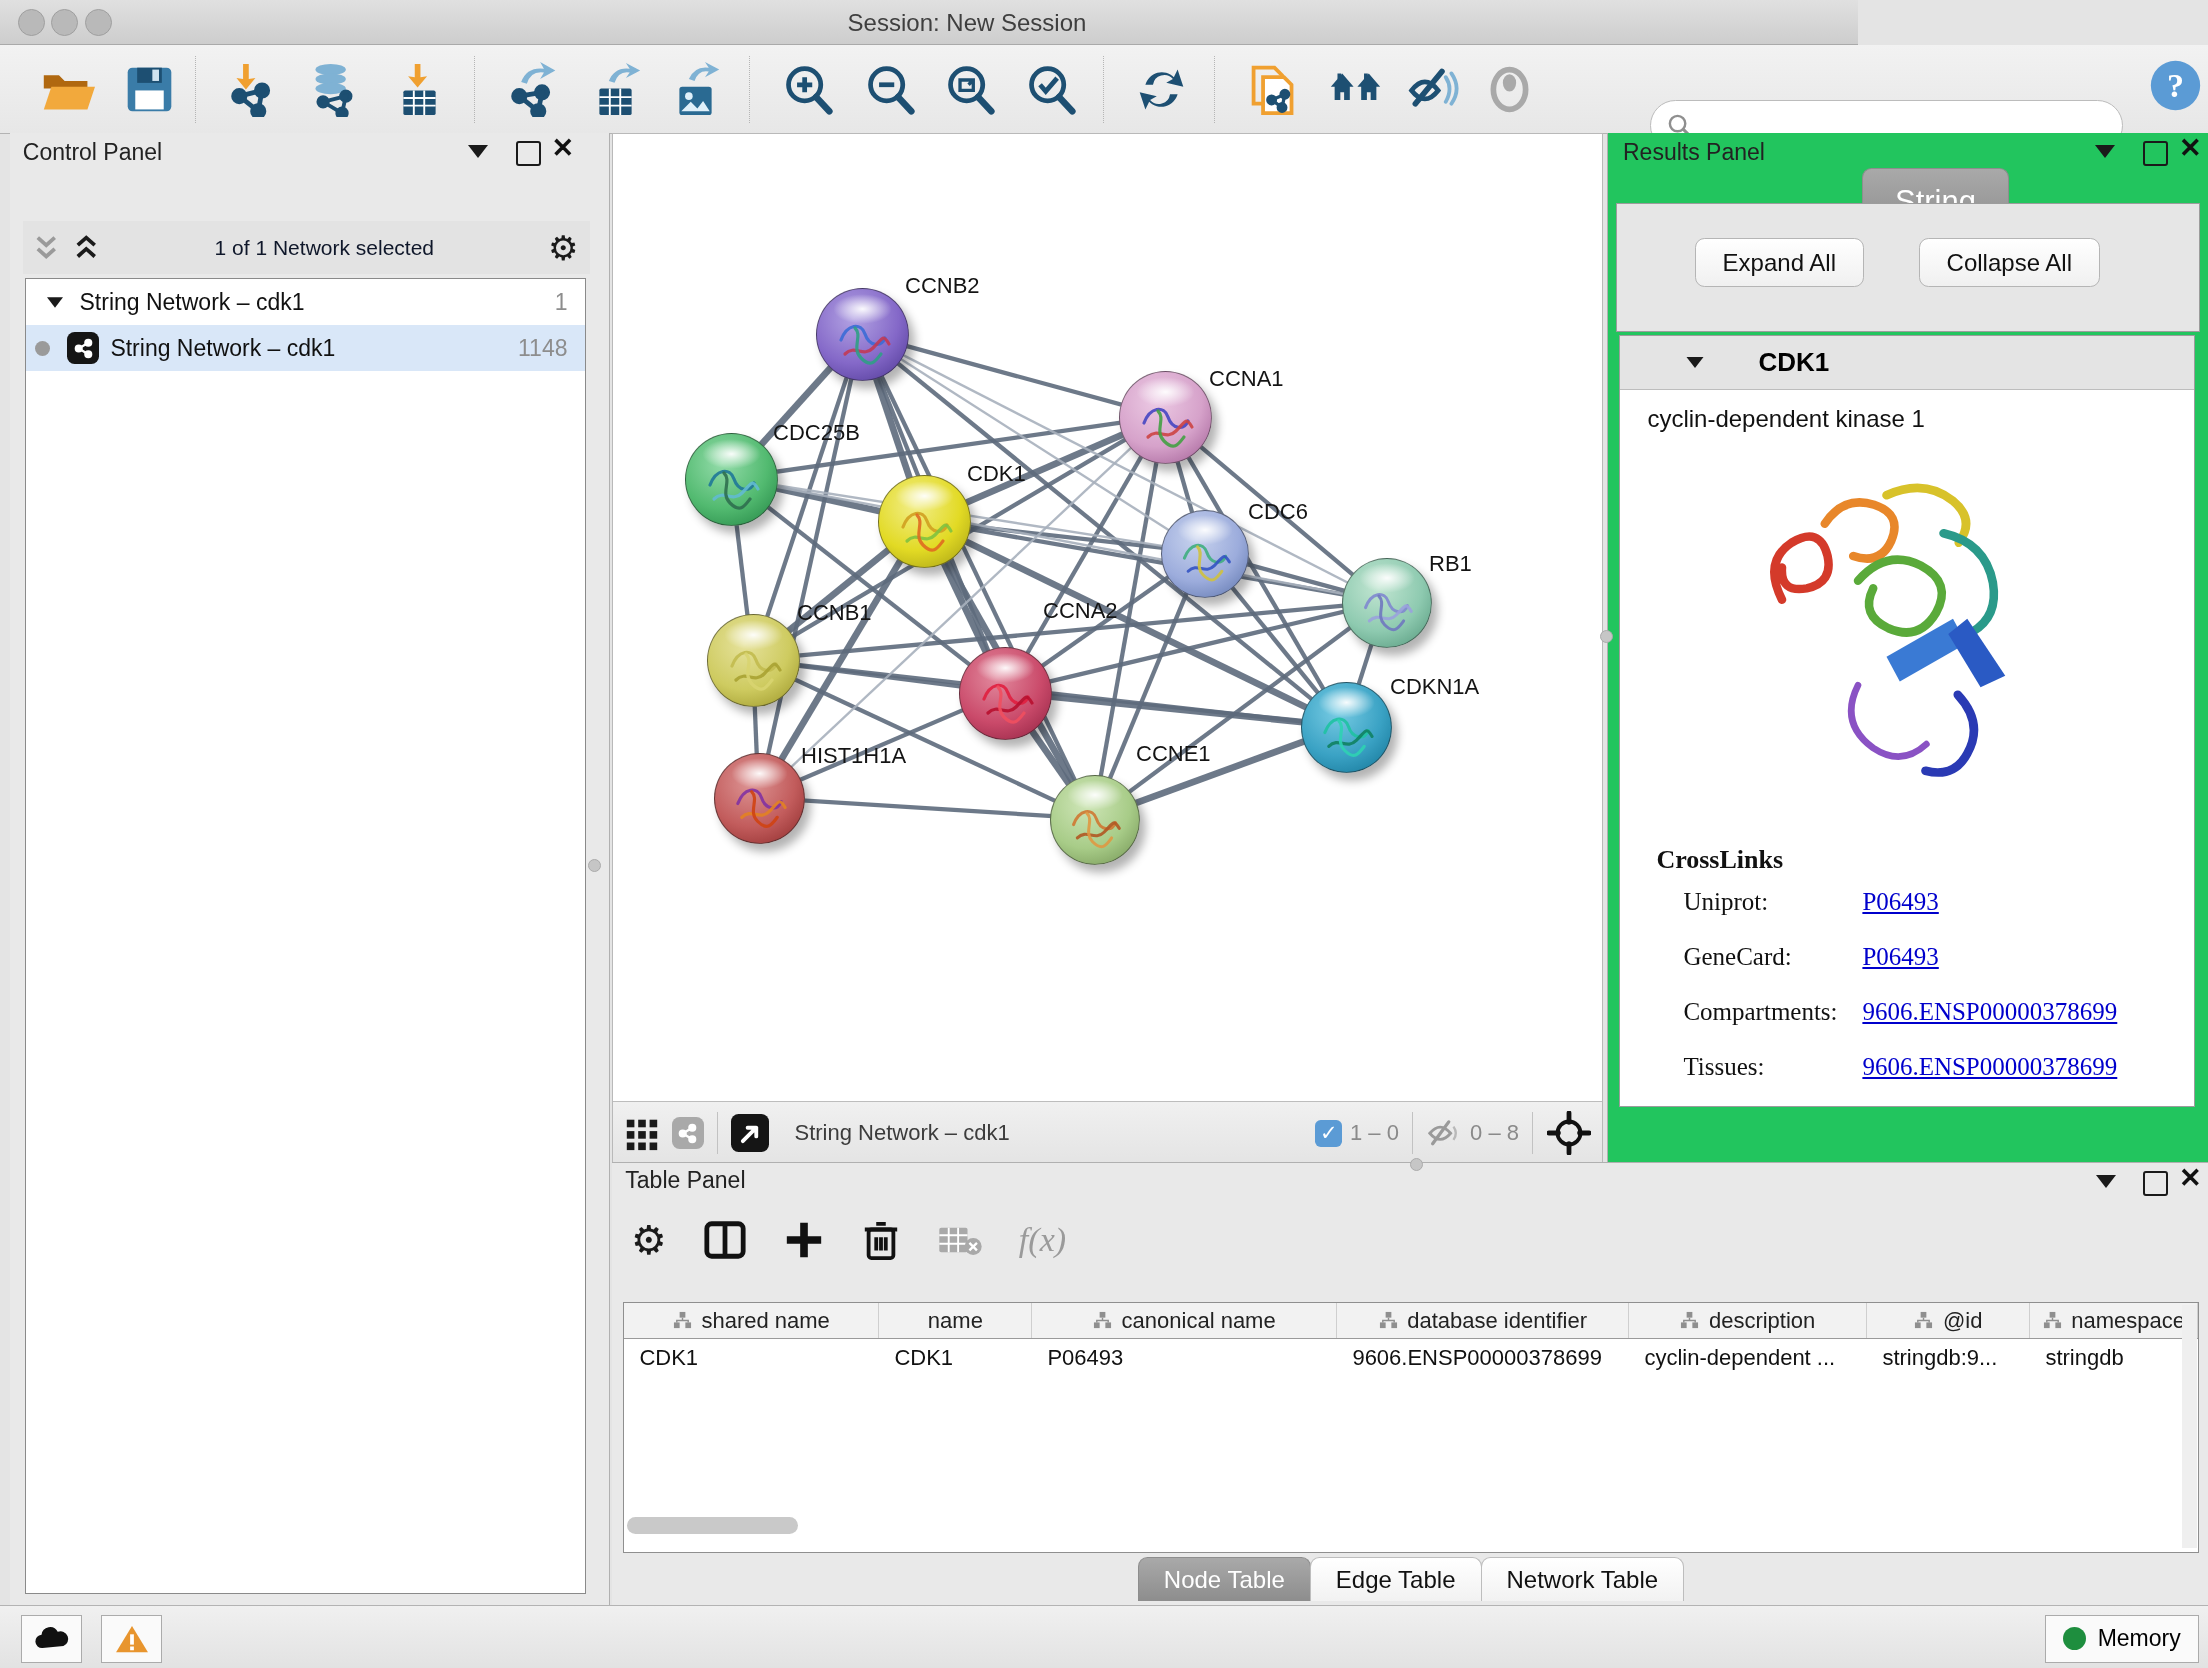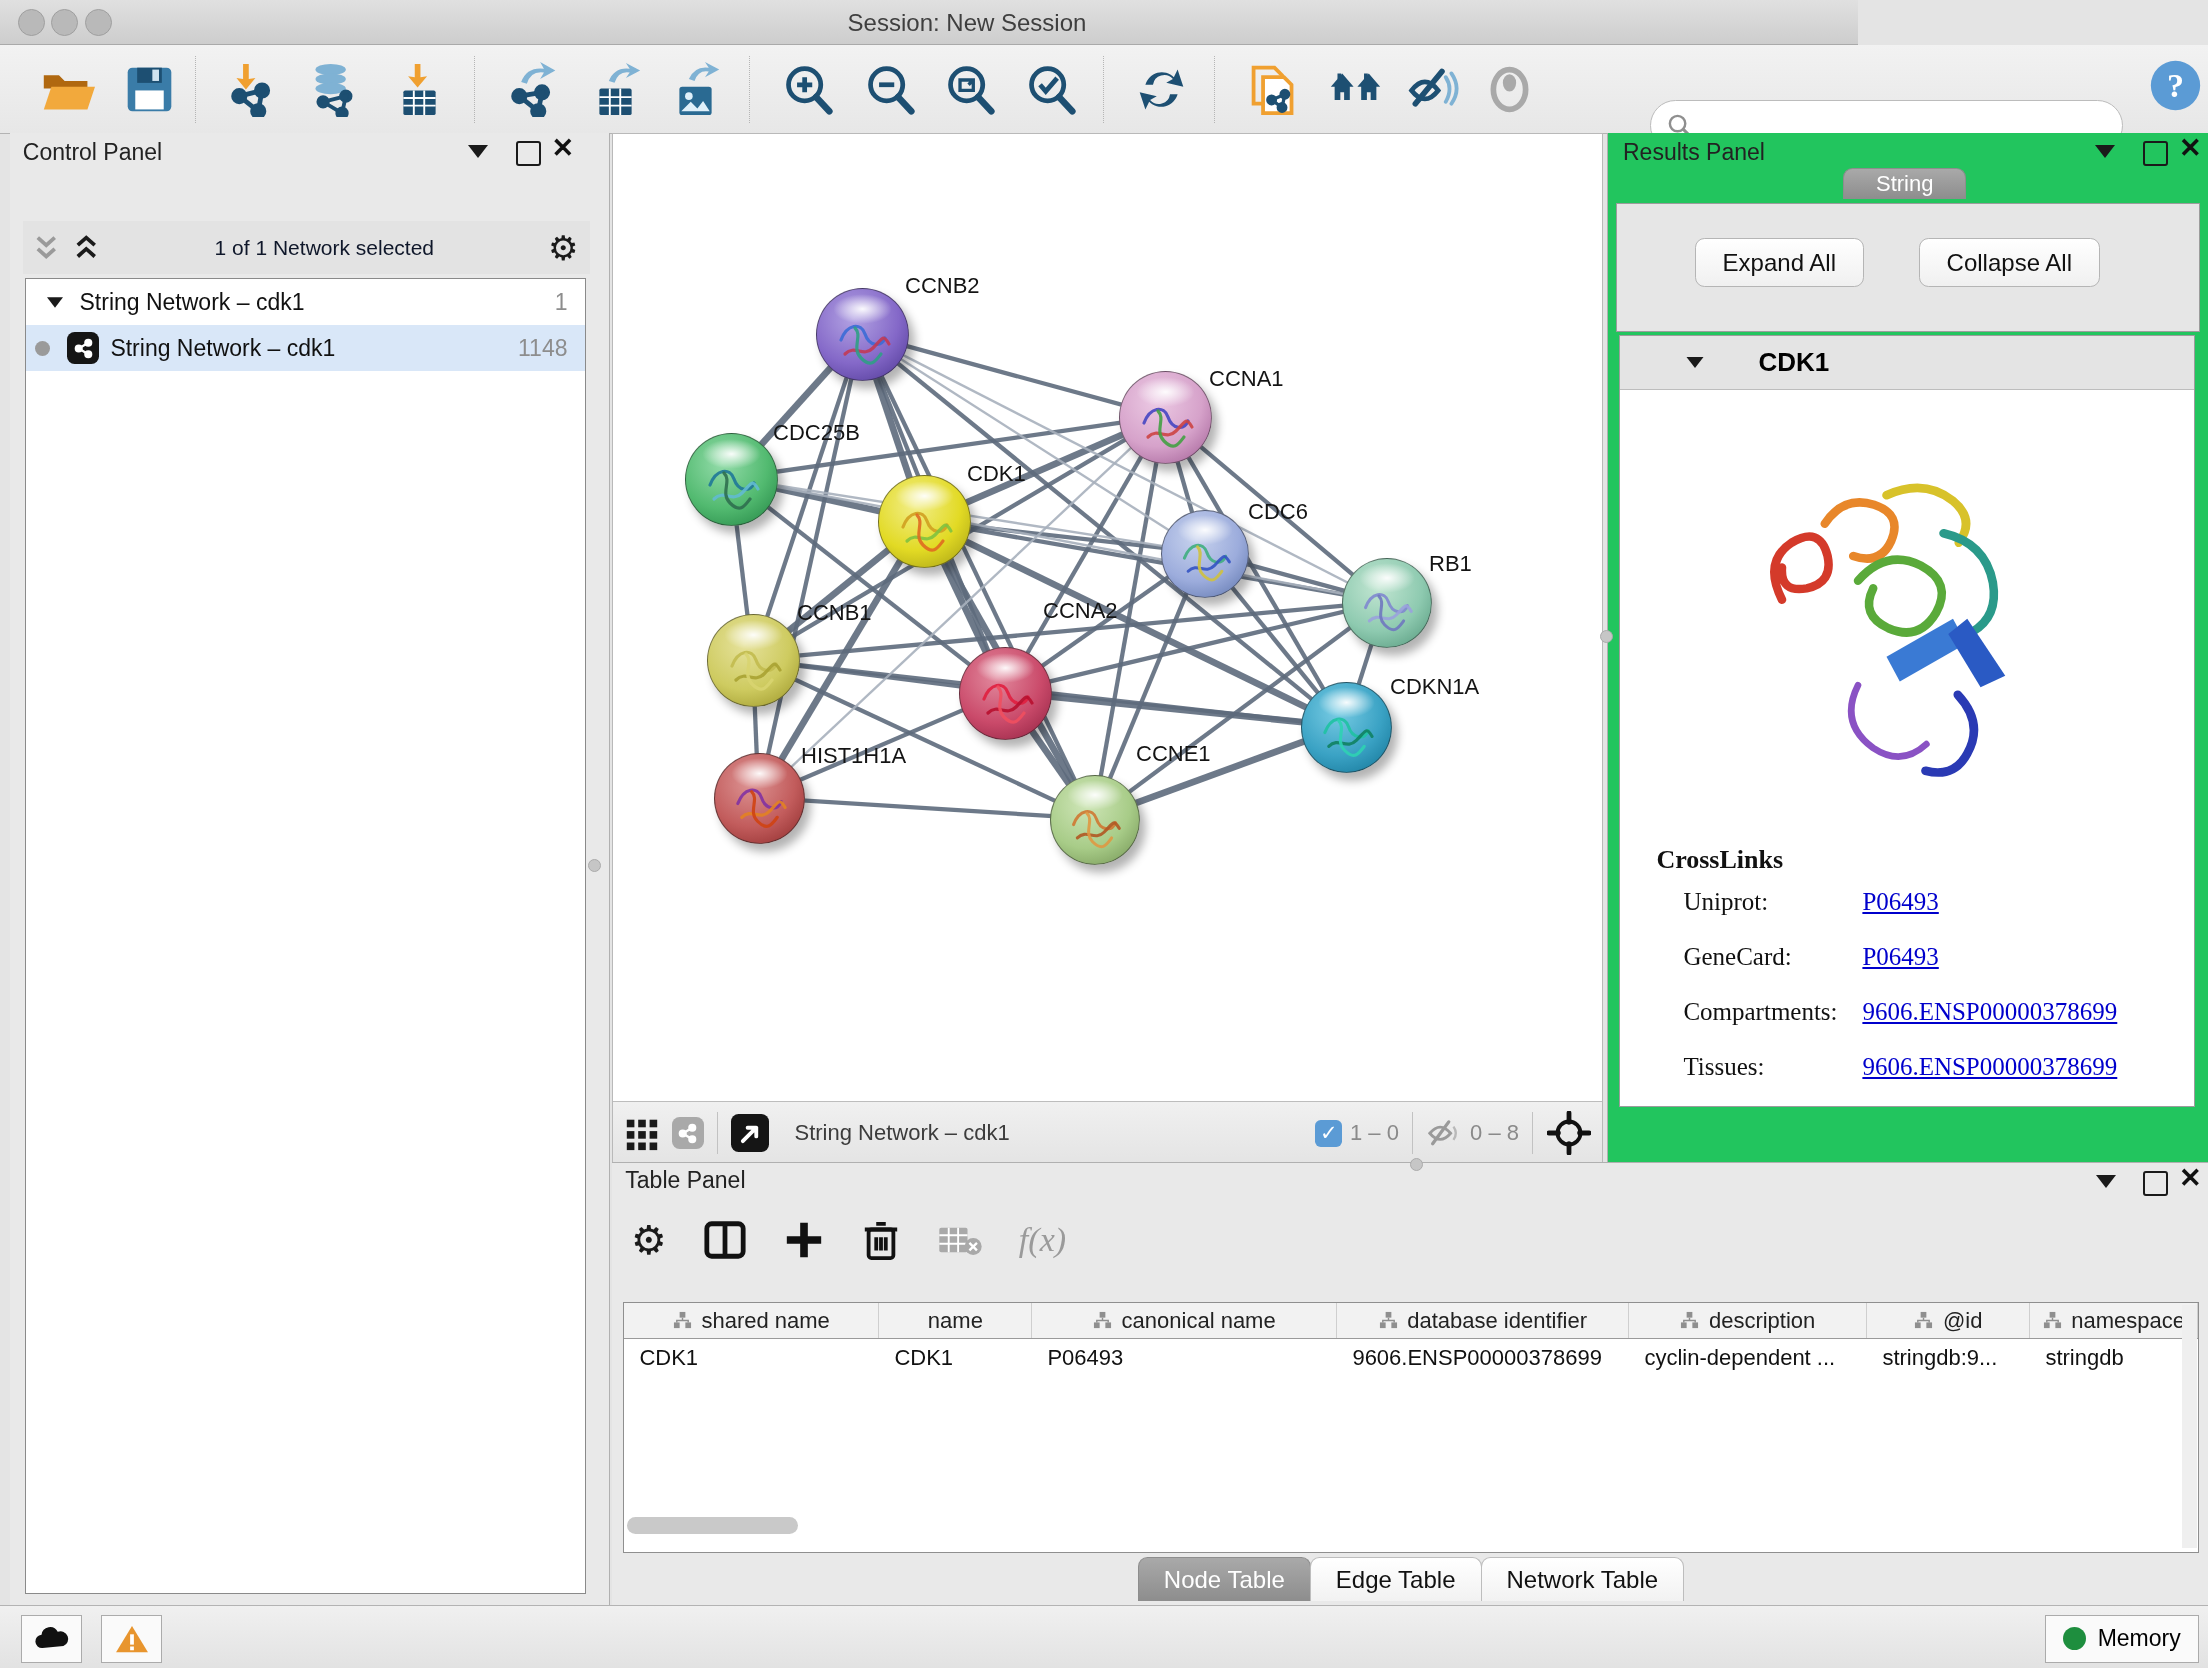--- a/index.html
+++ b/index.html
@@ -36,21 +36,21 @@
   #net-canvas{left:0;top:0;width:989px;height:967px;overflow:hidden;background:#fff;}
   .node{position:absolute;border-radius:50%;border:1.9px solid rgba(30,30,30,.5);box-shadow:5.7px 7.6px 9.5px rgba(0,0,0,.30);}
   .node .hl{position:absolute;left:18%;top:5%;width:64%;height:34%;border-radius:50%;background:radial-gradient(ellipse at center,rgba(255,255,255,.95),rgba(255,255,255,0) 70%);}
   .nlabel{position:absolute;font-size:22px;color:#141414;white-space:nowrap;}
   #net-status{left:0;top:967px;width:989px;height:62px;background:linear-gradient(#f0f0f0,#e4e4e4);border-top:1px solid #bdbdbd;display:flex;align-items:center;font-size:22px;color:#3c3c3c;}
   .vsep{height:42px;border-left:1px solid #c2c2c2;margin:0 13.3px;}
   .cbx{width:27px;height:27px;background:#5b9bd5;border-radius:5.7px;color:#fff;font-size:21px;display:inline-flex;align-items:center;justify-content:center;margin-right:7.6px;}
   .dimtxt{color:#8a8a8a;}
   
   #results-panel{left:1607px;top:133px;width:601px;height:1029px;background:#22c55e;border-left:1px solid #b0b0b0;}
-  #rp-tab{left:235px;top:35px;padding:2px 32px;font-size:22px;color:#fff;background:linear-gradient(#a9a9a9,#8d8d8d);border-radius:9.5px 9.5px 0 0;border:1px solid #8d8d8d;border-bottom:none;}
+  #rp-tab{left:254px;top:35px;padding:15px 32px;font-size:31px;color:#fff;background:linear-gradient(#a9a9a9,#8d8d8d);border-radius:9.5px 9.5px 0 0;border:1px solid #8d8d8d;border-bottom:none;}
   #rp-btnbox{left:7.6px;top:70px;width:582px;height:127px;background:#e6e6e6;border:1.9px solid #9c9c9c;}
   .wbtn{background:linear-gradient(#ffffff,#f0f0f0);border:1.9px solid #b5b5b5;border-radius:9.5px;font-size:24px;color:#111;padding:9.5px 27px;cursor:pointer;}
   #rp-box{left:11.4px;top:202px;width:574px;height:770px;border:1.9px solid #9c9c9c;background:#fff;}
   #rp-head{height:53px;background:#e4e4e4;border-bottom:1px solid #bdbdbd;display:flex;align-items:center;}
   #rp-body{position:relative;height:713px;overflow:hidden;font-size:24px;color:#111;}
   .serif{font-family:"Liberation Serif","DejaVu Serif",serif;}
   .xlink{color:#0000cc;text-decoration:underline;}
   .xrow{display:flex;margin-bottom:27px;}
   .xrow .xl{width:179px;font-size:25px;}
   
@@ -493,20 +493,21 @@
     <div id="rp-btnbox" class="abs">
       <button class="wbtn abs" style="left:78px;top:34px">Expand All</button>
       <button class="wbtn abs" style="left:302px;top:34px">Collapse All</button>
     </div>
     <div id="rp-box" class="abs">
       <div id="rp-head">
         <span class="tri" style="margin:0 53px 0 65px;transform:scale(.85)"></span>
         <span style="font-size:26px;font-weight:bold">CDK1</span>
       </div>
       <div id="rp-body">
+        <div style="padding:15px 0 0 27px">cyclin-dependent kinase 1</div>
         <svg class="abs" style="left:124px;top:67px" width="342" height="371" viewBox="0 0 360 390">
           <g fill="none" stroke-linecap="round">
             <path d="M40 150 q-20 -40 10 -60 q30 -18 38 14 q6 28 -22 34 q-28 5 -26 -22" stroke="#d43a2a" stroke-width="9"></path>
             <path d="M85 70 q20 -30 52 -20 q30 10 18 38 q-12 26 -40 16" stroke="#e8872a" stroke-width="9"></path>
             <path d="M150 40 q40 -18 70 6 q24 20 6 44" stroke="#d8c22a" stroke-width="9"></path>
             <path d="M120 130 q30 -34 66 -16 q34 18 16 50 q-18 30 -50 16 q-30 -14 -16 -42" stroke="#5aaa3a" stroke-width="9"></path>
             <path d="M210 80 q44 10 52 52 q6 36 -22 52" stroke="#2a9a8a" stroke-width="9"></path>
             <path d="M150 210 l70 -40 l14 26 l-70 40z" fill="#3a7ad4" stroke="none"></path>
             <path d="M235 170 l40 60 l-26 12 l-34 -56z" fill="#2a5ac4" stroke="none"></path>
             <path d="M225 250 q28 30 10 62 q-14 26 -44 18" stroke="#2a3ab4" stroke-width="9"></path>

